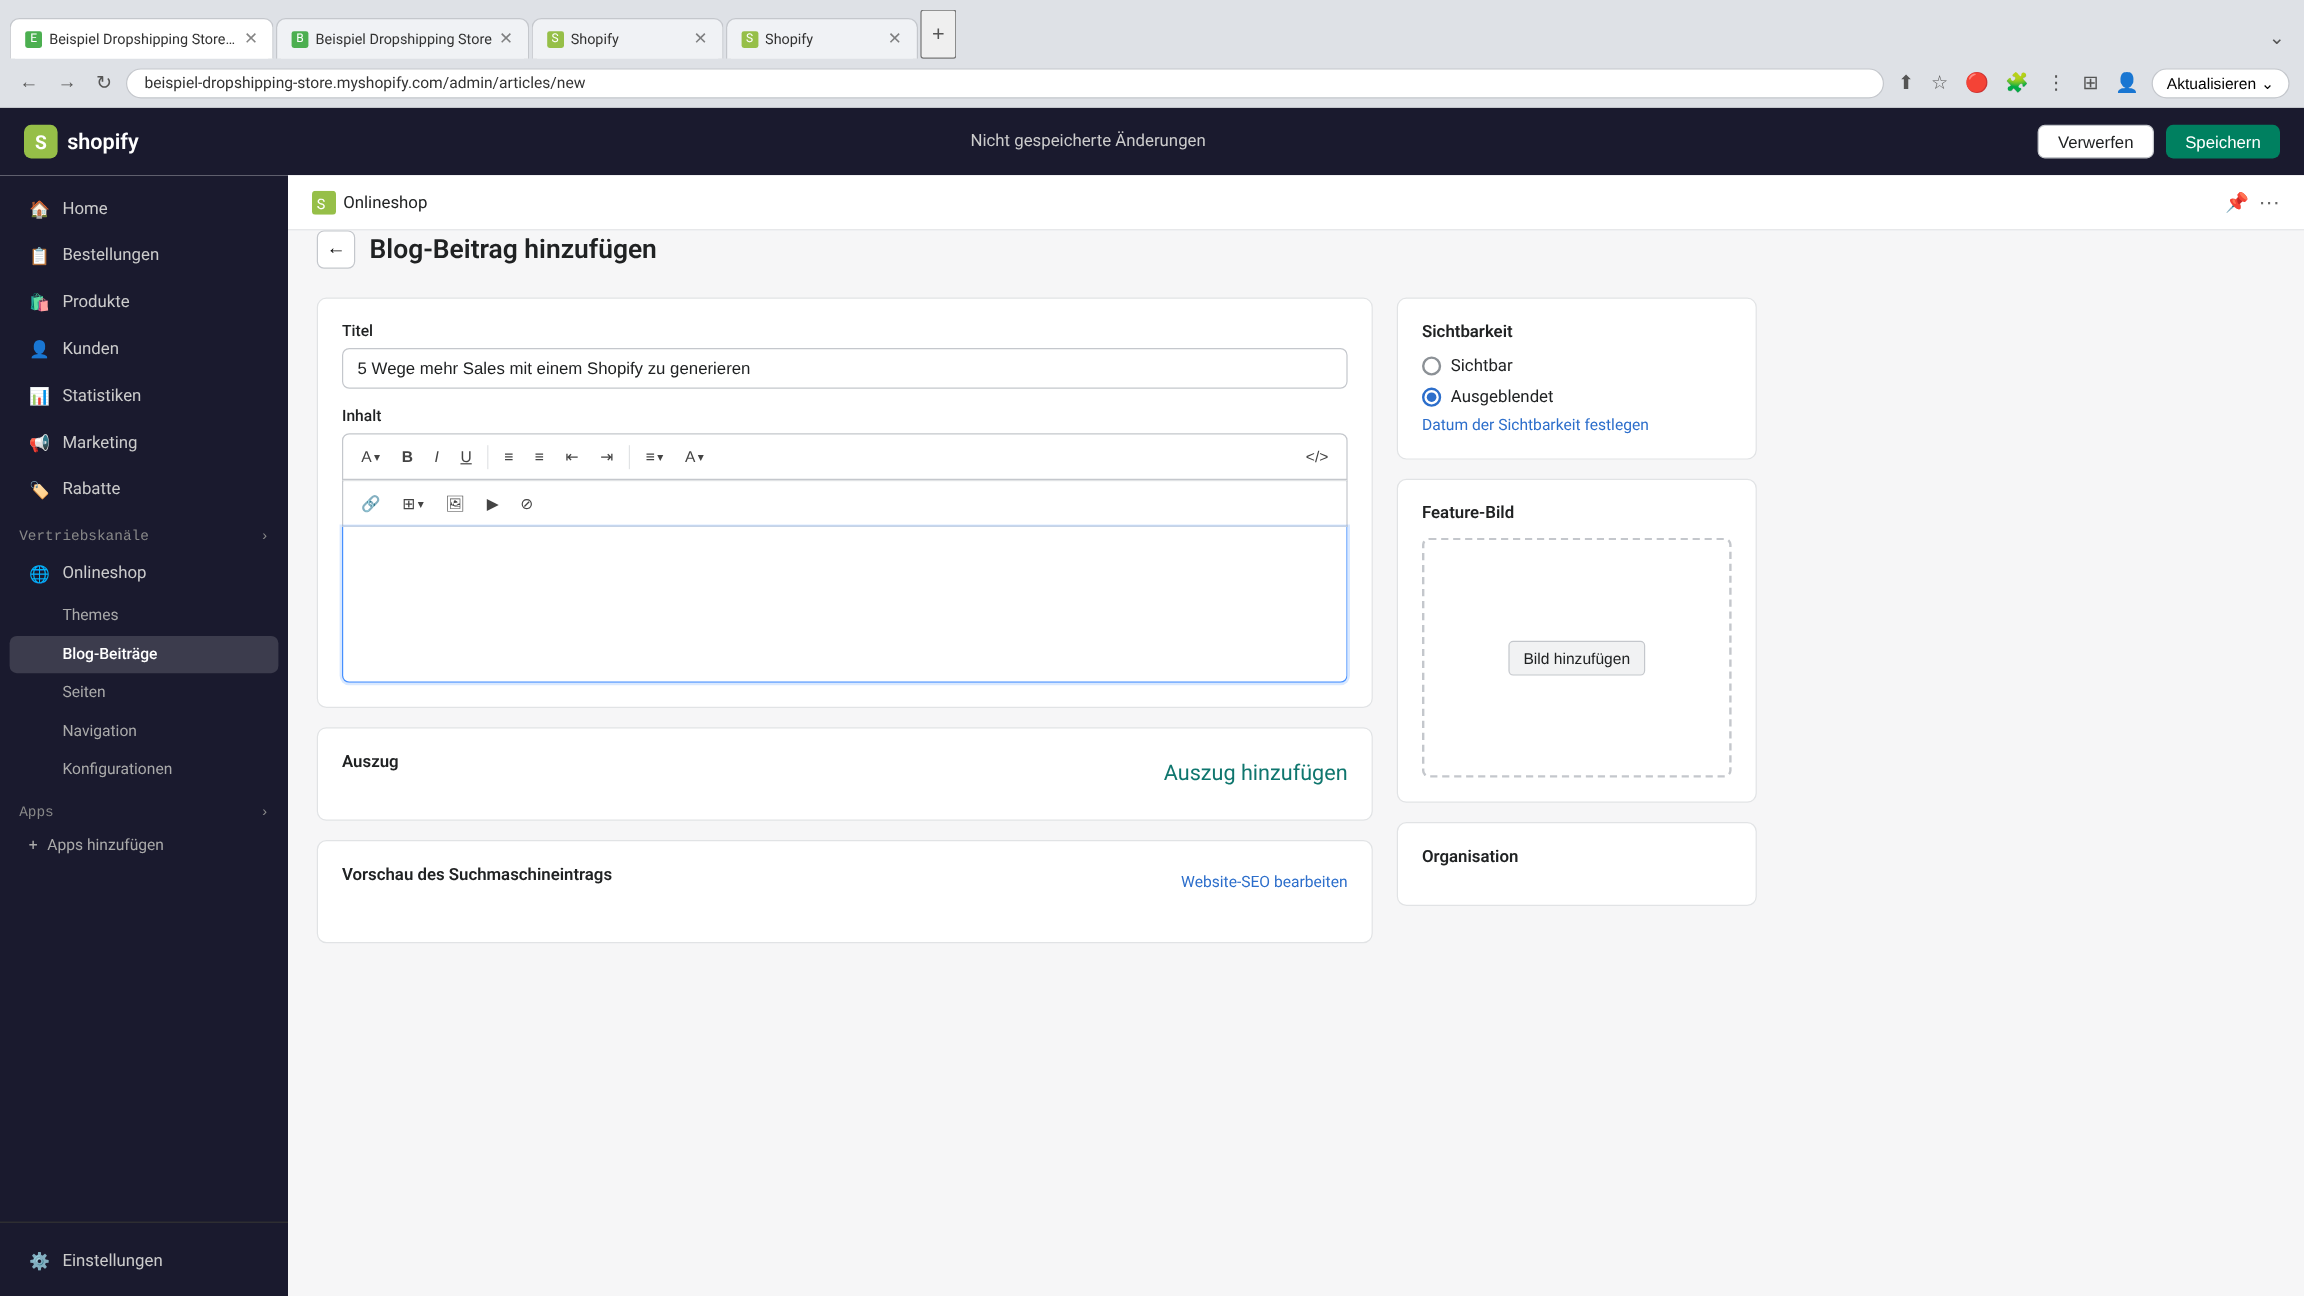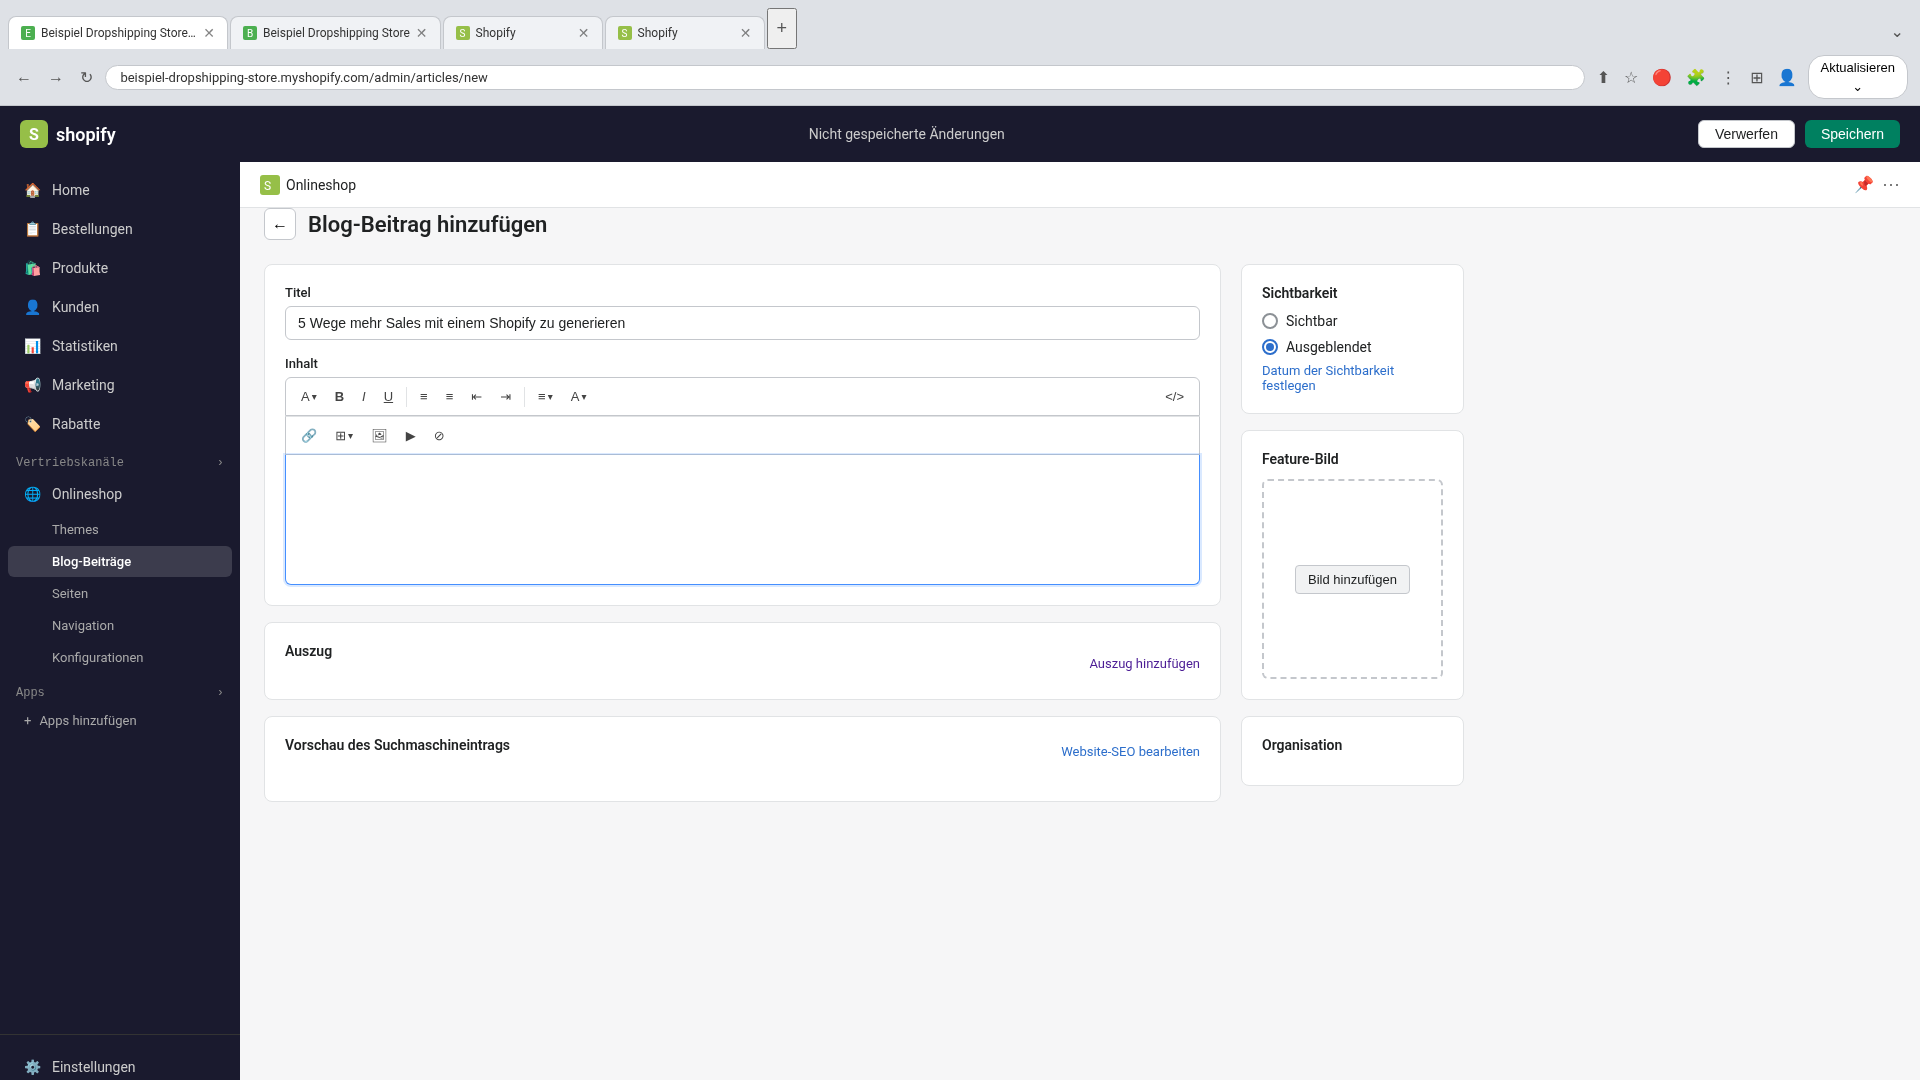--- a/index.html
+++ b/index.html
@@ -14,21 +14,21 @@
     .browser-tab .tab-title { flex: 1; overflow: hidden; text-overflow: ellipsis; white-space: nowrap; }
     .browser-tab .tab-close { opacity: 0.6; font-size: 14px; flex-shrink: 0; }
     .tab-new { padding: 8px; font-size: 18px; color: #555; cursor: pointer; }
     .tab-arrow { margin-left: auto; padding: 8px; font-size: 16px; color: #555; }
     .browser-address-bar { display: flex; align-items: center; gap: 8px; padding: 6px 12px; background: #dee1e6; }
     .nav-btn { background: none; border: none; font-size: 16px; color: #555; cursor: pointer; padding: 4px; border-radius: 4px; }
     .address-bar { flex: 1; display: flex; align-items: center; background: white; border-radius: 20px; padding: 4px 14px; font-size: 13px; color: #333; border: 1px solid #c4c7cc; }
     .address-text { flex: 1; }
     .browser-actions { display: flex; gap: 6px; align-items: center; }
     .browser-action-btn { background: none; border: none; font-size: 16px; color: #555; cursor: pointer; padding: 4px; }
-    .update-btn { background: white; border: 1px solid #c4c7cc; border-radius: 16px; padding: 4px 12px; font-size: 13px; cursor: pointer; display: flex; align-items: center; gap: 4px; flex-direction: column; }
+    .update-btn { background: white; border: 1px solid #c4c7cc; border-radius: 16px; padding: 4px 12px; font-size: 13px; cursor: pointer; display: flex; align-items: center; gap: 4px; }
 
     
     .app { display: flex; flex-direction: column; height: calc(1080px - 87px); }
     .app-header { background: #1a1a2e; color: white; display: flex; align-items: center; padding: 0 20px; height: 56px; flex-shrink: 0; }
     .shopify-logo { display: flex; align-items: center; gap: 8px; font-size: 18px; font-weight: 600; color: white; }
     .logo-icon { width: 28px; height: 28px; background: #96bf48; border-radius: 6px; display: flex; align-items: center; justify-content: center; color: white; font-size: 16px; font-weight: bold; }
     .header-center { flex: 1; text-align: center; font-size: 14px; color: #ccc; }
     .header-actions { display: flex; gap: 10px; }
     .btn-verwerfen { background: white; border: 1px solid #c4c7cc; border-radius: 6px; padding: 4px 16px; font-size: 14px; cursor: pointer; color: #202223; }
     .btn-speichern { background: #008060; border: none; border-radius: 6px; padding: 6px 16px; font-size: 14px; cursor: pointer; color: white; font-weight: 500; }
@@ -58,37 +58,37 @@
 
     .page-content { padding: 24px; display: flex; gap: 20px; align-items: flex-start; max-width: 1200px; }
 
     
     .page-title-row { display: flex; align-items: center; gap: 12px; margin-bottom: 24px; }
     .back-btn { background: white; border: 1px solid #c4c7cc; border-radius: 6px; width: 32px; height: 32px; display: flex; align-items: center; justify-content: center; cursor: pointer; font-size: 16px; }
     .page-title { font-size: 22px; font-weight: 600; color: #202223; }
 
     
     .left-col { flex: 1; display: flex; flex-direction: column; gap: 16px; }
-    .right-col { width: 223px; flex-shrink: 0; display: flex; flex-direction: column; gap: 16px; }
+    .right-col { width: 300px; flex-shrink: 0; display: flex; flex-direction: column; gap: 16px; }
 
     .card { background: white; border: 1px solid #e1e3e5; border-radius: 8px; padding: 20px; }
     .card-title { font-size: 14px; font-weight: 600; color: #202223; margin-bottom: 12px; }
 
     .field-label { font-size: 13px; color: #202223; margin-bottom: 6px; font-weight: 500; }
     .text-input { width: 100%; border: 1px solid #c4c7cc; border-radius: 6px; padding: 8px 12px; font-size: 14px; color: #202223; }
 
     
     .editor-toolbar { border: 1px solid #c4c7cc; border-radius: 6px 6px 0 0; padding: 6px 8px; display: flex; gap: 4px; flex-wrap: wrap; align-items: center; background: white; border-bottom: 1px solid #c4c7cc; }
     .toolbar-btn { background: none; border: 1px solid transparent; border-radius: 4px; padding: 4px 6px; font-size: 13px; cursor: pointer; color: #444; display: flex; align-items: center; gap: 2px; }
     .toolbar-separator { width: 1px; background: #e1e3e5; height: 20px; margin: 0 2px; }
     .editor-content { border: 1px solid #458fff; border-top: none; border-radius: 0 0 6px 6px; min-height: 130px; padding: 12px; background: white; box-shadow: 0 0 0 2px rgba(69,143,255,0.2); }
 
     
     .auszug-header { display: flex; align-items: flex-end; justify-content: space-between; margin-bottom: 8px; }
-    .auszug-link { color: #4c1d95; font-size: 13px; cursor: pointer; text-decoration: none; }
+    .auszug-link { color: #0f766e; font-size: 18px; cursor: pointer; text-decoration: none; }
     .auszug-text { font-size: 13px; color: #666; line-height: 1.5; }
 
     
     .seo-header { display: flex; align-items: center; justify-content: space-between; margin-bottom: 16px; }
     .seo-link { color: #2c6ecb; font-size: 13px; cursor: pointer; }
 
     
     .radio-group { display: flex; flex-direction: column; gap: 10px; }
     .radio-item { display: flex; align-items: center; gap: 8px; cursor: pointer; }
     .radio-circle { width: 16px; height: 16px; border-radius: 50%; border: 2px solid #8c9196; background: white; flex-shrink: 0; display: flex; align-items: center; justify-content: center; }

